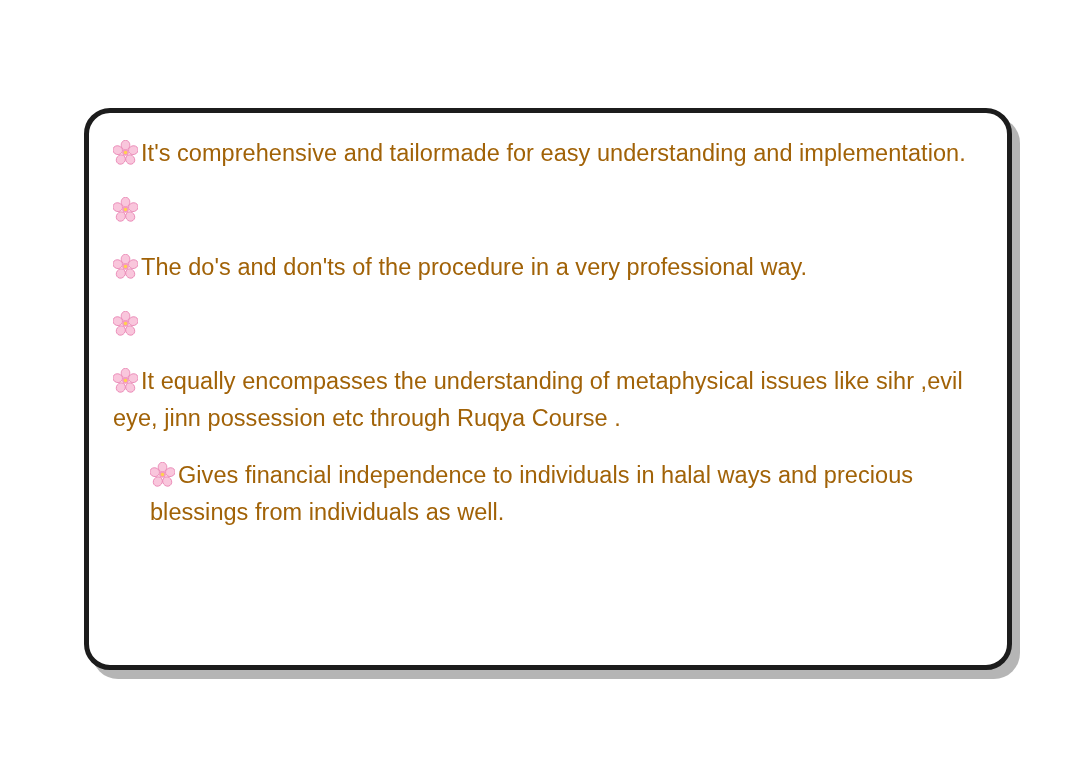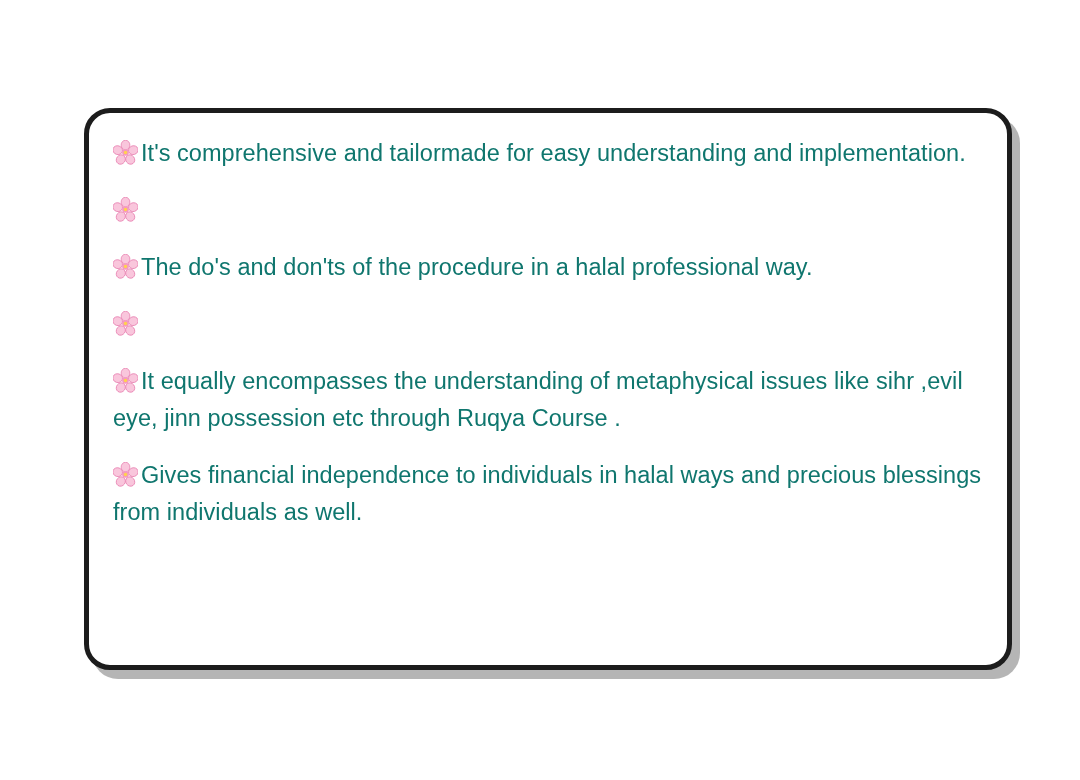--- a/index.html
+++ b/index.html
@@ -37,28 +37,29 @@
     left: 24px;
     top: 22px;
     right: 20px;
     bottom: 10px;
     overflow: hidden;
   }
 
   .para {
     font-size: 23.5px;
     line-height: 37px;
-    color: #0f766e;
+    color: #a16207;
     margin: 0 0 20px 0;
     text-align: left;
     letter-spacing: 0.05px;
   }
 
   .para:last-child {
     margin-bottom: 0;
+    margin-left: 37px;
   }
 
   .flower {
     display: inline-block;
     width: 25px;
     height: 25px;
     vertical-align: -4px;
     margin-right: 3px;
   }
 
@@ -112,21 +113,21 @@
             <g>
               <ellipse cx="16" cy="6.5" rx="5.6" ry="6.2" fill="#f9c6dc" stroke="#e87fb0" stroke-width="1"></ellipse>
               <ellipse cx="26" cy="13" rx="5.6" ry="6.2" fill="#f9c6dc" stroke="#e87fb0" stroke-width="1" transform="rotate(72 26 13)"></ellipse>
               <ellipse cx="22" cy="25" rx="5.6" ry="6.2" fill="#f9c6dc" stroke="#e87fb0" stroke-width="1" transform="rotate(144 22 25)"></ellipse>
               <ellipse cx="10" cy="25" rx="5.6" ry="6.2" fill="#f9c6dc" stroke="#e87fb0" stroke-width="1" transform="rotate(216 10 25)"></ellipse>
               <ellipse cx="6" cy="13" rx="5.6" ry="6.2" fill="#f9c6dc" stroke="#e87fb0" stroke-width="1" transform="rotate(288 6 13)"></ellipse>
               <circle cx="16" cy="16" r="4.3" fill="#f49ac1"></circle>
               <circle cx="16" cy="16" r="2.2" fill="#ffd24d"></circle>
             </g>
           </svg>
-        </span><span class="para-text">The do's and don'ts of the procedure  in a halal professional way.</span>
+        </span><span class="para-text">The do's and don'ts of the procedure  in a very professional way.</span>
       </p>
 
       <p class="para">
         <span class="flower">
           <svg viewBox="0 0 32 32" width="25" height="25" aria-hidden="true">
             <g>
               <ellipse cx="16" cy="6.5" rx="5.6" ry="6.2" fill="#f9c6dc" stroke="#e87fb0" stroke-width="1"></ellipse>
               <ellipse cx="26" cy="13" rx="5.6" ry="6.2" fill="#f9c6dc" stroke="#e87fb0" stroke-width="1" transform="rotate(72 26 13)"></ellipse>
               <ellipse cx="22" cy="25" rx="5.6" ry="6.2" fill="#f9c6dc" stroke="#e87fb0" stroke-width="1" transform="rotate(144 22 25)"></ellipse>
               <ellipse cx="10" cy="25" rx="5.6" ry="6.2" fill="#f9c6dc" stroke="#e87fb0" stroke-width="1" transform="rotate(216 10 25)"></ellipse>

